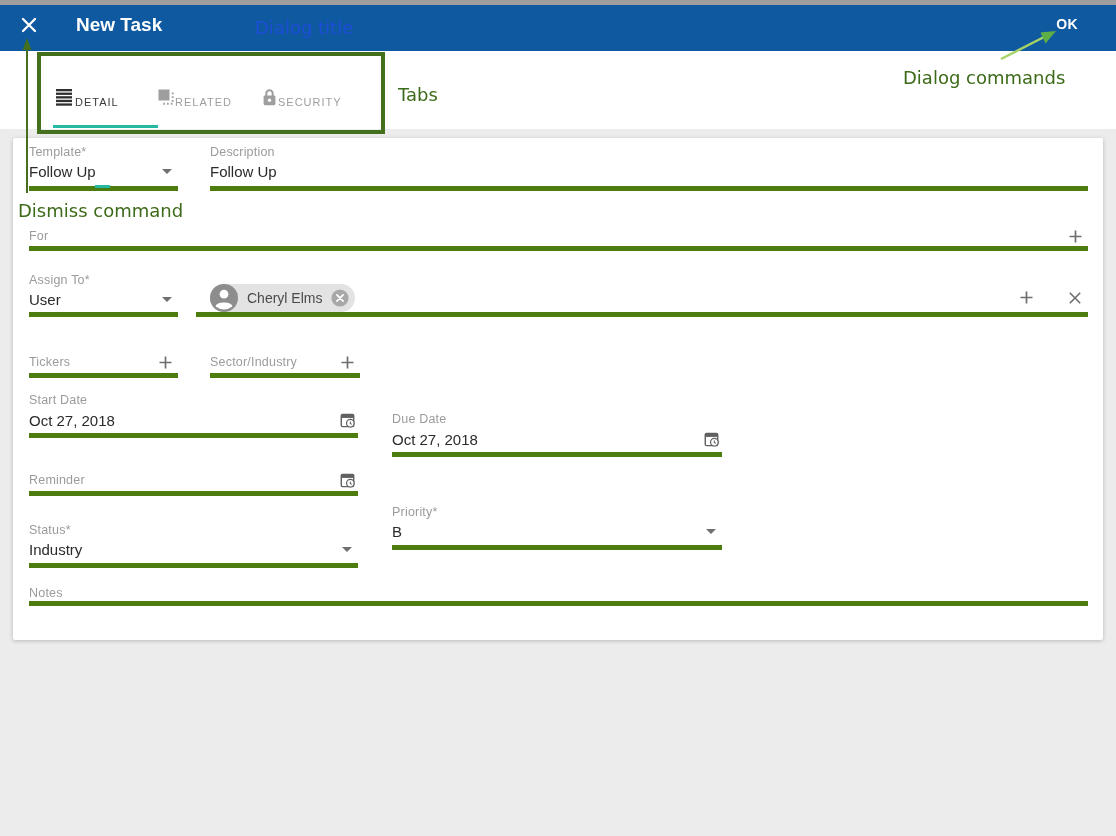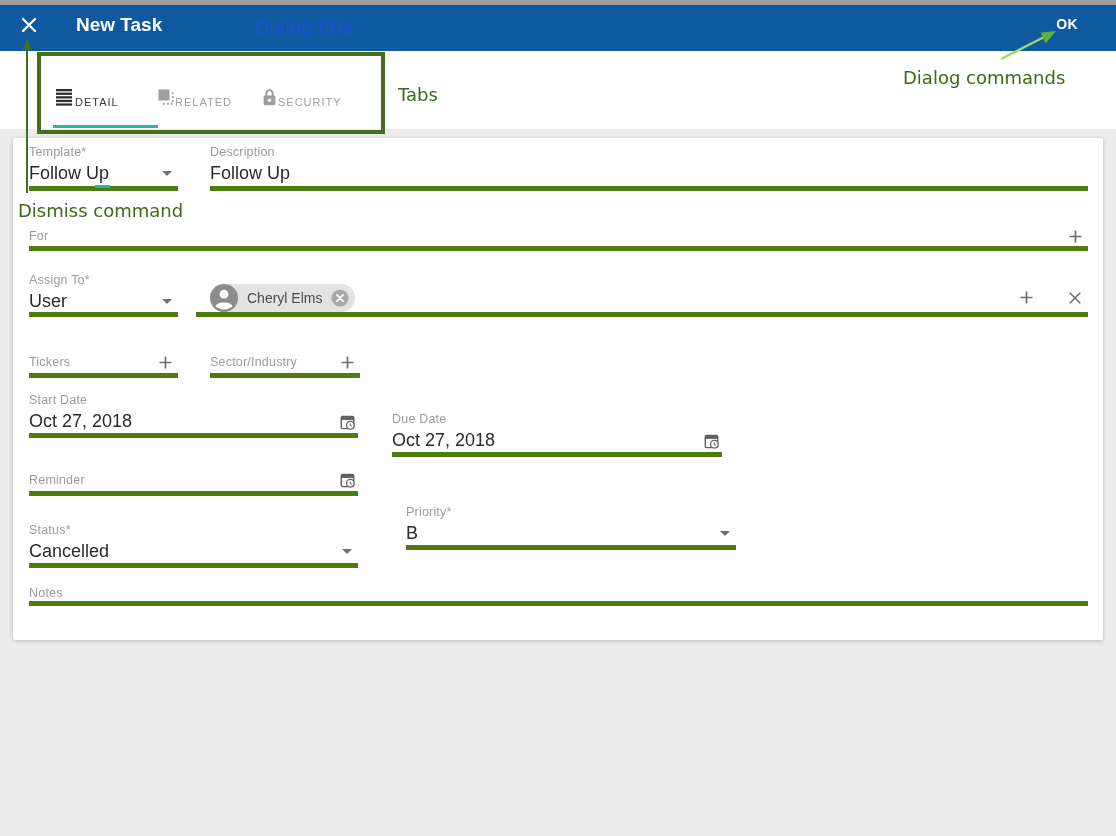--- a/index.html
+++ b/index.html
@@ -21,21 +21,21 @@
   .tab{width:104px;height:78px;display:flex;flex-direction:row;align-items:center;padding-top:18px;box-sizing:border-box;cursor:pointer;}
   .tab .tab-label{margin-top:6px;font-size:11px;letter-spacing:1px;color:#9e9e9e;}
   .tab.active .tab-label{color:#3a3a3a;}
   .inkbar{position:absolute;left:53px;top:74px;width:105px;height:3px;background:#26b9a2;}
   
   .card{position:absolute;left:13px;top:138px;width:1090px;height:502px;background:#ffffff;
         border-radius:2px;box-shadow:0 1px 4px rgba(0,0,0,.22);}
   
   .field{position:absolute;box-sizing:border-box;border-bottom:5px solid #4d7c0f;}
   .lbl{font-size:12.5px;color:#9b9b9b;letter-spacing:.2px;}
-  .val{font-size:18px;color:#2a2a2a;}
+  .val{font-size:15px;color:#2a2a2a;}
   .valrow{display:flex;align-items:center;margin-top:4px;}
   .valrow .spacer{flex:1;}
   .caret{width:0;height:0;border-left:5px solid transparent;border-right:5px solid transparent;
          border-top:5.5px solid #6f6f6f;margin-right:6px;}
   .labelrow{display:flex;align-items:center;justify-content:space-between;height:100%;}
   .teal-seg{position:absolute;left:66px;bottom:-2px;width:15px;height:3px;background:#26b9a2;}
   .icon-btn{display:inline-flex;cursor:pointer;}
   
   .chip{display:flex;align-items:center;height:28px;background:#e3e3e3;border-radius:16px;margin-left:14px;}
   .chip-name{font-size:14px;color:#4a4a4a;padding:0 9px 0 9px;}
@@ -233,27 +233,27 @@
         <circle cx="12" cy="12.4" r="4" fill="#ffffff" stroke="#616161" stroke-width="1.3"></circle>
         <path d="M12 10.5 V12.6 L13.6 13.6" fill="none" stroke="#616161" stroke-width="1.1"></path>
       </svg>
     </span>
   </div>
 </div>
 
 <div class="field" style="left:29px;top:523px;width:329px;height:45px;">
   <div class="lbl">Status*</div>
   <div class="valrow">
-    <span class="val">Cancelled</span>
-    <span class="spacer"></span>
-    <span class="caret"></span>
-  </div>
-</div>
-
-<div class="field" style="left:406px;top:505px;width:330px;height:45px;">
+    <span class="val">Industry</span>
+    <span class="spacer"></span>
+    <span class="caret"></span>
+  </div>
+</div>
+
+<div class="field" style="left:392px;top:505px;width:330px;height:45px;">
   <div class="lbl">Priority*</div>
   <div class="valrow">
     <span class="val">B</span>
     <span class="spacer"></span>
     <span class="caret"></span>
   </div>
 </div>
 
 <div class="field" style="left:29px;top:583px;width:1059px;height:23px;">
   <span class="lbl">Notes</span>

